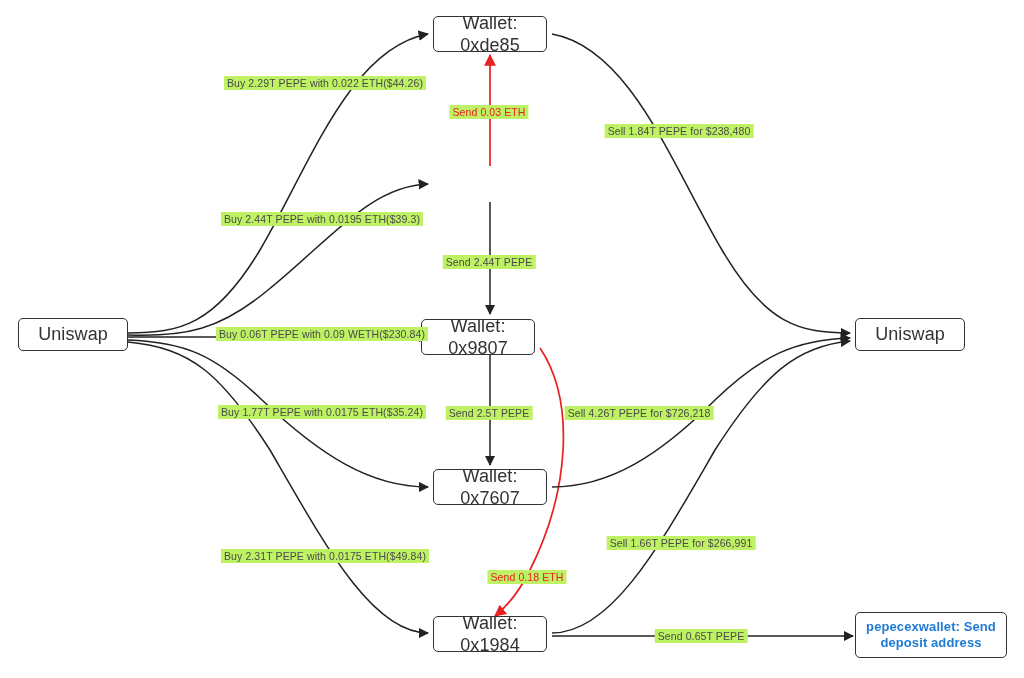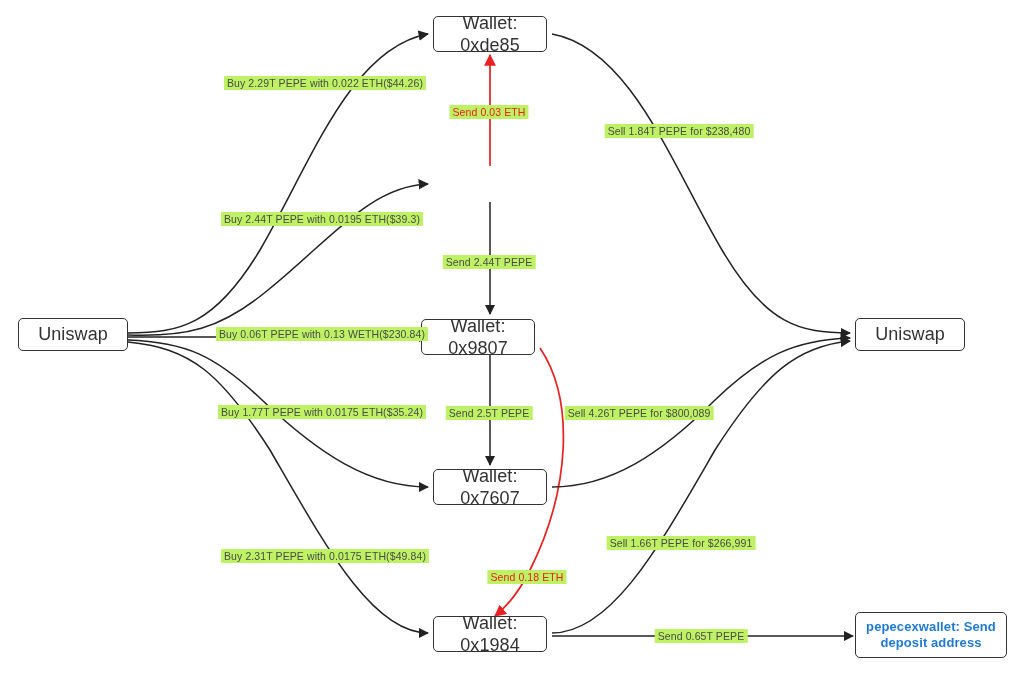--- a/index.html
+++ b/index.html
@@ -131,35 +131,35 @@
   </div>
 
   <div class="node exchange" style="left:855px; top:612px; width:152px; height:46px; padding:0 6px;">
     <span>pepecexwallet: Send deposit address</span>
   </div>
 
   <div class="edge-label" style="left:325px; top:83px;">Buy 2.29T PEPE with 0.022 ETH($44.26)</div>
 
   <div class="edge-label" style="left:322px; top:219px;">Buy 2.44T PEPE with 0.0195 ETH($39.3)</div>
 
-  <div class="edge-label" style="left:322px; top:334px;">Buy 0.06T PEPE with 0.13 WETH($230.84)</div>
+  <div class="edge-label" style="left:322px; top:334px;">Buy 0.06T PEPE with 0.09 WETH($230.84)</div>
 
   <div class="edge-label" style="left:322px; top:412px;">Buy 1.77T PEPE with 0.0175 ETH($35.24)</div>
 
   <div class="edge-label" style="left:325px; top:556px;">Buy 2.31T PEPE with 0.0175 ETH($49.84)</div>
 
   <div class="edge-label danger" style="left:489px; top:112px;">Send 0.03 ETH</div>
 
   <div class="edge-label" style="left:489px; top:262px;">Send 2.44T PEPE</div>
 
   <div class="edge-label" style="left:489px; top:413px;">Send 2.5T PEPE</div>
 
   <div class="edge-label danger" style="left:527px; top:577px;">Send 0.18 ETH</div>
 
   <div class="edge-label" style="left:679px; top:131px;">Sell 1.84T PEPE for $238,480</div>
 
-  <div class="edge-label" style="left:639px; top:413px;">Sell 4.26T PEPE for $800,089</div>
+  <div class="edge-label" style="left:639px; top:413px;">Sell 4.26T PEPE for $726,218</div>
 
   <div class="edge-label" style="left:681px; top:543px;">Sell 1.66T PEPE for $266,991</div>
 
   <div class="edge-label" style="left:701px; top:636px;">Send 0.65T PEPE</div>
 
 </div>
 
 </body></html>

